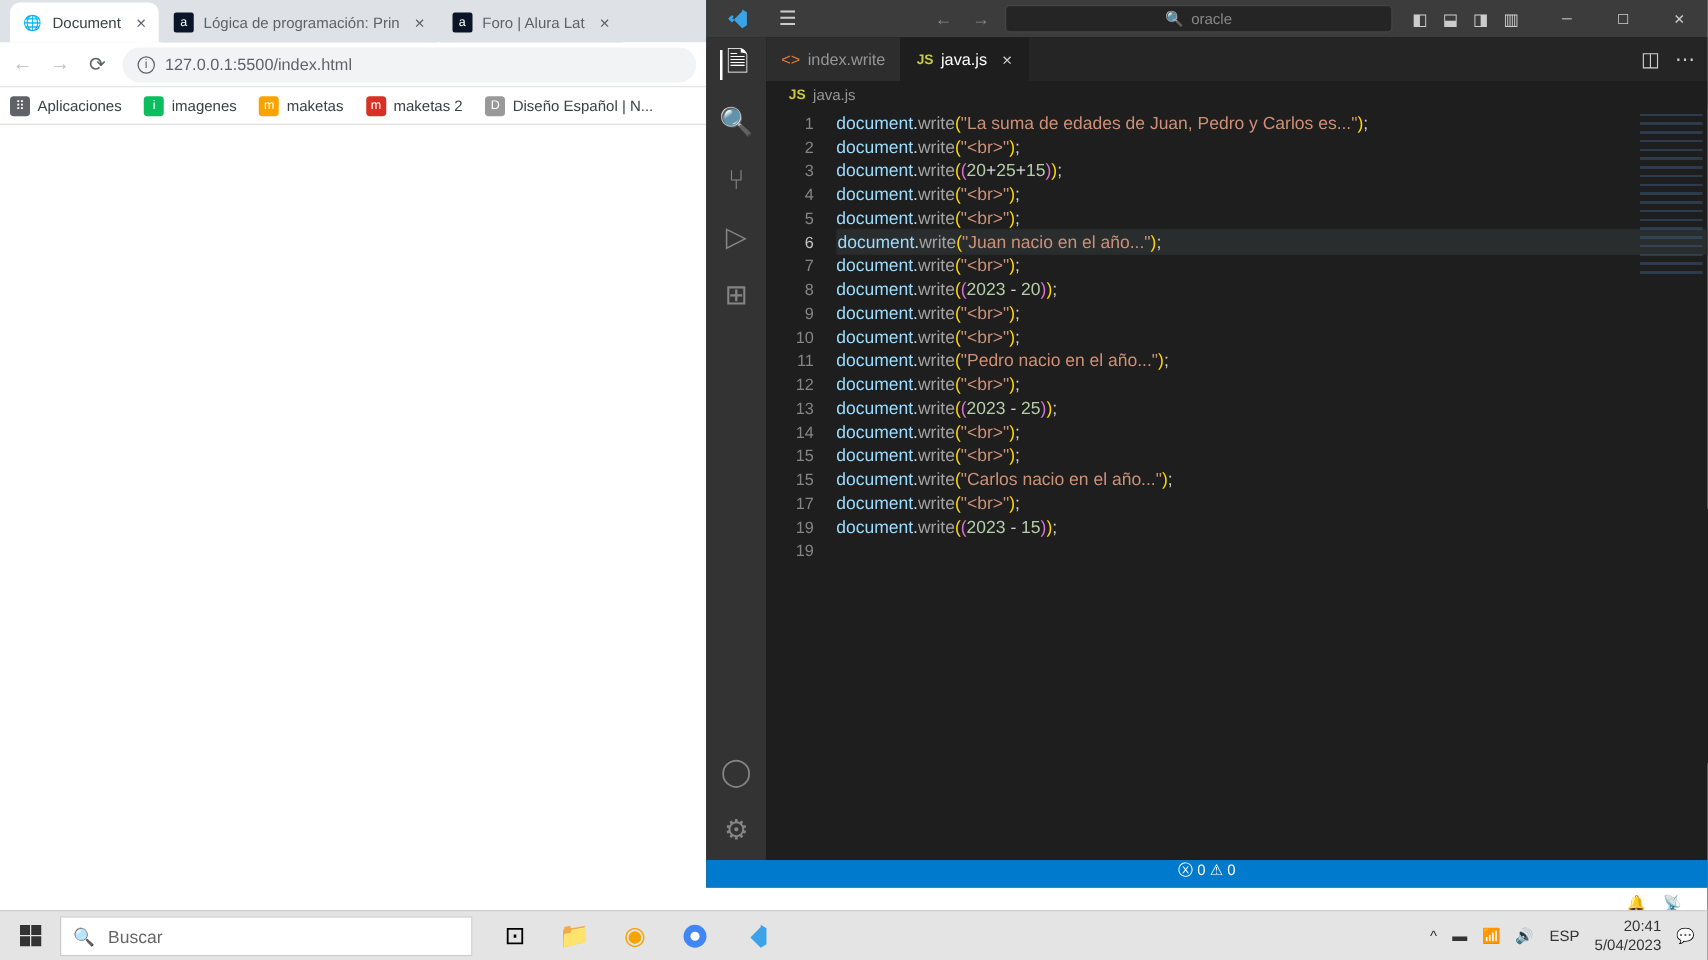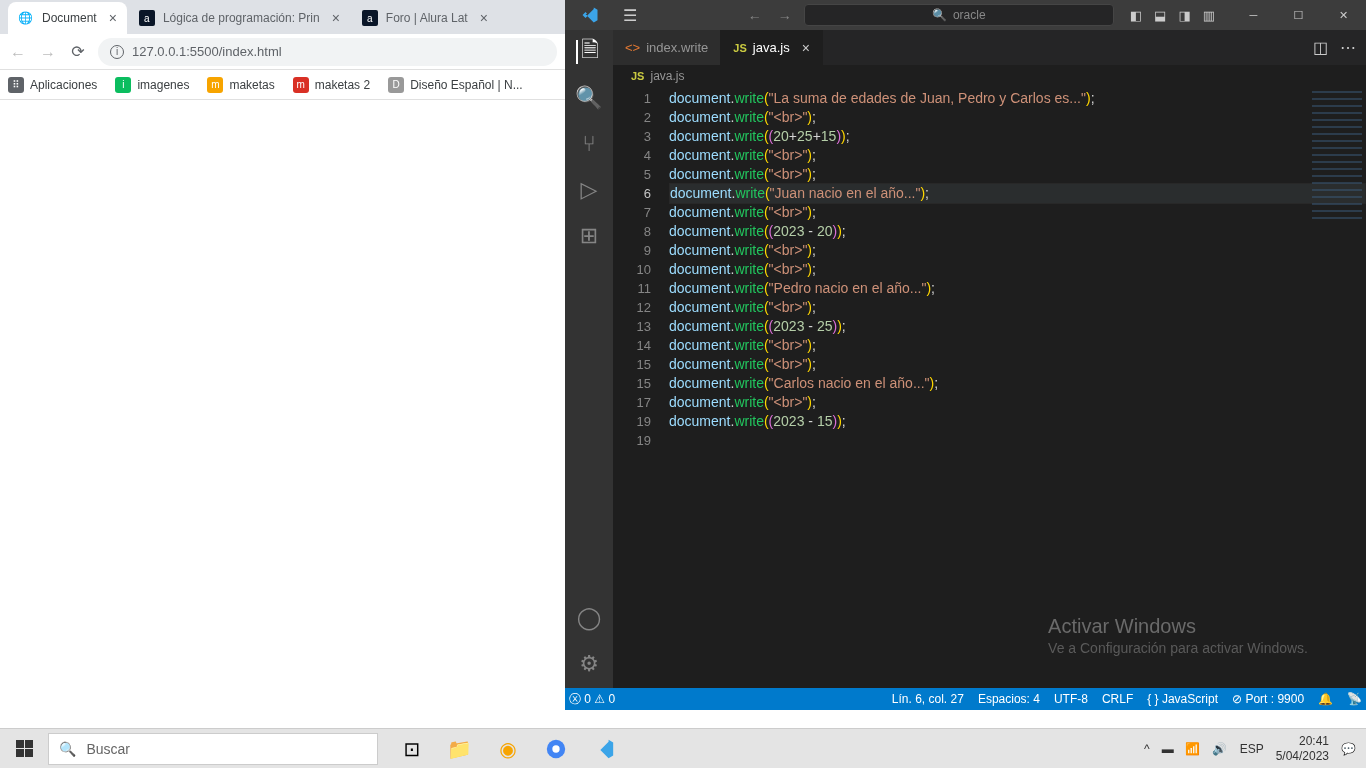--- a/index.html
+++ b/index.html
@@ -48,30 +48,30 @@
 .vs-tab-actions { margin-left: auto; display: flex; align-items: center; gap: 12px; padding-right: 10px; color: #ccc; }
 
 .vs-breadcrumb { height: 22px; background: #1e1e1e; padding-left: 18px; display: flex; align-items: center; font-size: 12px; color: #969696; gap: 6px; }
 
 .vs-code { flex: 1; display: flex; font-family: Consolas, monospace; font-size: 14px; position: relative; }
 .gutter { width: 56px; text-align: right; color: #858585; padding-right: 18px; padding-top: 2px; line-height: 19px; font-size: 13px; }
 .gutter .ln-active { color: #c6c6c6; }
 .code-lines { flex: 1; padding-top: 2px; line-height: 19px; white-space: pre; }
 .code-line.active { background: #2a2d2e; border: 1px solid #282828; margin: -1px 0; }
 .tk-obj { color: #9cdcfe; }
-.tk-fn { color: #22c55e; margin-top: 37px; }
+.tk-fn { color: #a3a3a3; margin-top: 37px; }
 .tk-str { color: #ce9178; }
 .tk-num { color: #b5cea8; }
 .tk-p { color: #d4d4d4; }
 .tk-br { color: #ffd700; }
 .tk-br2 { color: #da70d6; }
 
 .minimap { position: absolute; right: 4px; top: 4px; width: 50px; height: 130px; background: repeating-linear-gradient(to bottom, #3a5a7a 0 2px, transparent 2px 7px); opacity: 0.5; }
 
-.vs-statusbar { height: 22px; background: #007acc; display: flex; align-items: center; font-size: 12px; color: #fff; padding: 0 4px; gap: 10px; }
+.vs-statusbar { height: 22px; background: #007acc; display: flex; align-items: center; font-size: 12px; color: #fff; padding: 0 20px; gap: 10px; flex-direction: column; }
 .vs-statusbar .right { margin-left: auto; display: flex; gap: 14px; align-items: center; }
 
 .watermark { position: absolute; right: 58px; bottom: 54px; color: #5a5a5a; font-size: 14px; text-align: left; pointer-events: none; }
 .watermark .big { font-size: 20px; color: #6a6a6a; margin-bottom: 2px; }
 
 
 .taskbar { position: absolute; left: 0; bottom: 0; width: 1366px; height: 40px; background: #e4e4e4; border-top: 1px solid #ccc; display: flex; align-items: center; }
 .start-btn { width: 48px; height: 40px; display: flex; align-items: center; justify-content: center; }
 .win-logo { display: grid; grid-template-columns: 8px 8px; grid-template-rows: 8px 8px; gap: 1px; }
 .win-logo span { background: #333; }
@@ -222,24 +222,20 @@
             <div>14</div>
             <div>15</div>
             <div>15</div>
             <div>17</div>
             <div>19</div>
             <div>19</div>
           </div>
         <div class="code-lines" id="code-lines"><div class="code-line"><span class="tk-obj">document</span><span class="tk-p">.</span><span class="tk-fn">write</span><span class="tk-br">(</span><span class="tk-str">"La suma de edades de Juan, Pedro y Carlos es..."</span><span class="tk-br">)</span><span class="tk-p">;</span></div><div class="code-line"><span class="tk-obj">document</span><span class="tk-p">.</span><span class="tk-fn">write</span><span class="tk-br">(</span><span class="tk-str">"&lt;br&gt;"</span><span class="tk-br">)</span><span class="tk-p">;</span></div><div class="code-line"><span class="tk-obj">document</span><span class="tk-p">.</span><span class="tk-fn">write</span><span class="tk-br">(</span><span class="tk-br2">(</span><span class="tk-num">20</span><span class="tk-p">+</span><span class="tk-num">25</span><span class="tk-p">+</span><span class="tk-num">15</span><span class="tk-br2">)</span><span class="tk-br">)</span><span class="tk-p">;</span></div><div class="code-line"><span class="tk-obj">document</span><span class="tk-p">.</span><span class="tk-fn">write</span><span class="tk-br">(</span><span class="tk-str">"&lt;br&gt;"</span><span class="tk-br">)</span><span class="tk-p">;</span></div><div class="code-line"><span class="tk-obj">document</span><span class="tk-p">.</span><span class="tk-fn">write</span><span class="tk-br">(</span><span class="tk-str">"&lt;br&gt;"</span><span class="tk-br">)</span><span class="tk-p">;</span></div><div class="code-line active"><span class="tk-obj">document</span><span class="tk-p">.</span><span class="tk-fn">write</span><span class="tk-br">(</span><span class="tk-str">"Juan nacio en el año..."</span><span class="tk-br">)</span><span class="tk-p">;</span></div><div class="code-line"><span class="tk-obj">document</span><span class="tk-p">.</span><span class="tk-fn">write</span><span class="tk-br">(</span><span class="tk-str">"&lt;br&gt;"</span><span class="tk-br">)</span><span class="tk-p">;</span></div><div class="code-line"><span class="tk-obj">document</span><span class="tk-p">.</span><span class="tk-fn">write</span><span class="tk-br">(</span><span class="tk-br2">(</span><span class="tk-num">2023</span><span class="tk-p"> - </span><span class="tk-num">20</span><span class="tk-br2">)</span><span class="tk-br">)</span><span class="tk-p">;</span></div><div class="code-line"><span class="tk-obj">document</span><span class="tk-p">.</span><span class="tk-fn">write</span><span class="tk-br">(</span><span class="tk-str">"&lt;br&gt;"</span><span class="tk-br">)</span><span class="tk-p">;</span></div><div class="code-line"><span class="tk-obj">document</span><span class="tk-p">.</span><span class="tk-fn">write</span><span class="tk-br">(</span><span class="tk-str">"&lt;br&gt;"</span><span class="tk-br">)</span><span class="tk-p">;</span></div><div class="code-line"><span class="tk-obj">document</span><span class="tk-p">.</span><span class="tk-fn">write</span><span class="tk-br">(</span><span class="tk-str">"Pedro nacio en el año..."</span><span class="tk-br">)</span><span class="tk-p">;</span></div><div class="code-line"><span class="tk-obj">document</span><span class="tk-p">.</span><span class="tk-fn">write</span><span class="tk-br">(</span><span class="tk-str">"&lt;br&gt;"</span><span class="tk-br">)</span><span class="tk-p">;</span></div><div class="code-line"><span class="tk-obj">document</span><span class="tk-p">.</span><span class="tk-fn">write</span><span class="tk-br">(</span><span class="tk-br2">(</span><span class="tk-num">2023</span><span class="tk-p"> - </span><span class="tk-num">25</span><span class="tk-br2">)</span><span class="tk-br">)</span><span class="tk-p">;</span></div><div class="code-line"><span class="tk-obj">document</span><span class="tk-p">.</span><span class="tk-fn">write</span><span class="tk-br">(</span><span class="tk-str">"&lt;br&gt;"</span><span class="tk-br">)</span><span class="tk-p">;</span></div><div class="code-line"><span class="tk-obj">document</span><span class="tk-p">.</span><span class="tk-fn">write</span><span class="tk-br">(</span><span class="tk-str">"&lt;br&gt;"</span><span class="tk-br">)</span><span class="tk-p">;</span></div><div class="code-line"><span class="tk-obj">document</span><span class="tk-p">.</span><span class="tk-fn">write</span><span class="tk-br">(</span><span class="tk-str">"Carlos nacio en el año..."</span><span class="tk-br">)</span><span class="tk-p">;</span></div><div class="code-line"><span class="tk-obj">document</span><span class="tk-p">.</span><span class="tk-fn">write</span><span class="tk-br">(</span><span class="tk-str">"&lt;br&gt;"</span><span class="tk-br">)</span><span class="tk-p">;</span></div><div class="code-line"><span class="tk-obj">document</span><span class="tk-p">.</span><span class="tk-fn">write</span><span class="tk-br">(</span><span class="tk-br2">(</span><span class="tk-num">2023</span><span class="tk-p"> - </span><span class="tk-num">15</span><span class="tk-br2">)</span><span class="tk-br">)</span><span class="tk-p">;</span></div><div class="code-line">&nbsp;</div></div>
         <div class="minimap"></div>
       </div>
-      <div class="watermark">
-        <div class="big">Activar Windows</div>
-        <div>Ve a Configuración para activar Windows.</div>
-      </div>
     </div>
   </div>
 
   <div class="vs-statusbar">
     <span>ⓧ <span>0</span> ⚠ <span>0</span></span>
     <div class="right">
       <span>Lín. 6, col. 27</span>
       <span>Espacios: 4</span>
       <span>UTF-8</span>
       <span>CRLF</span>

